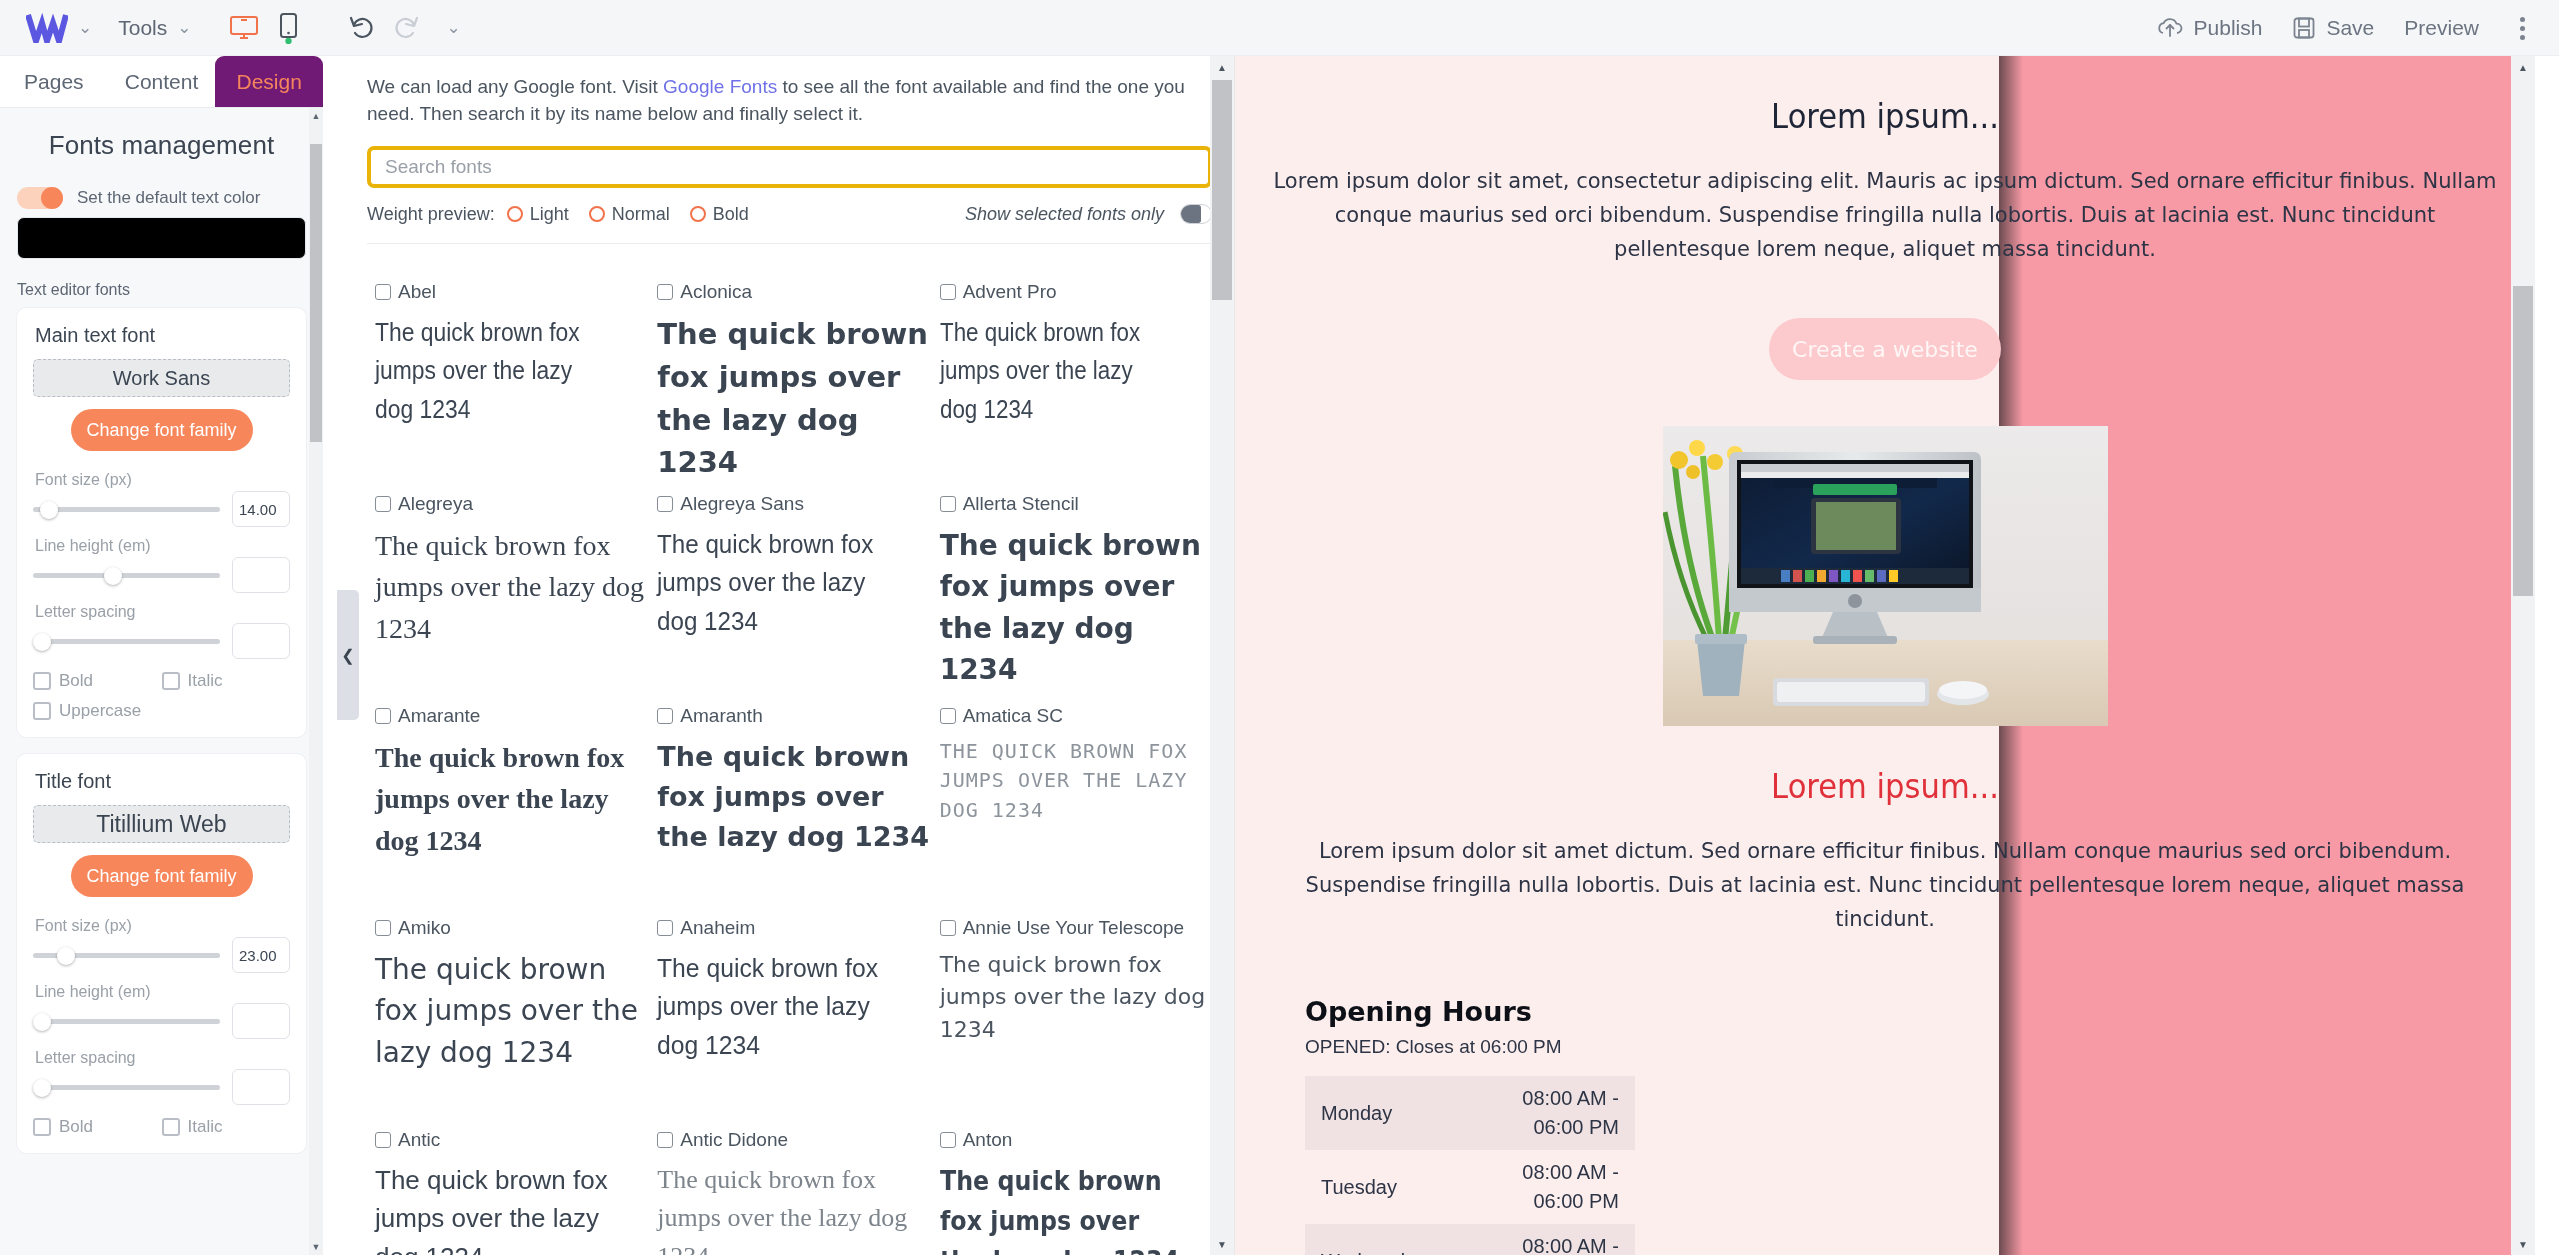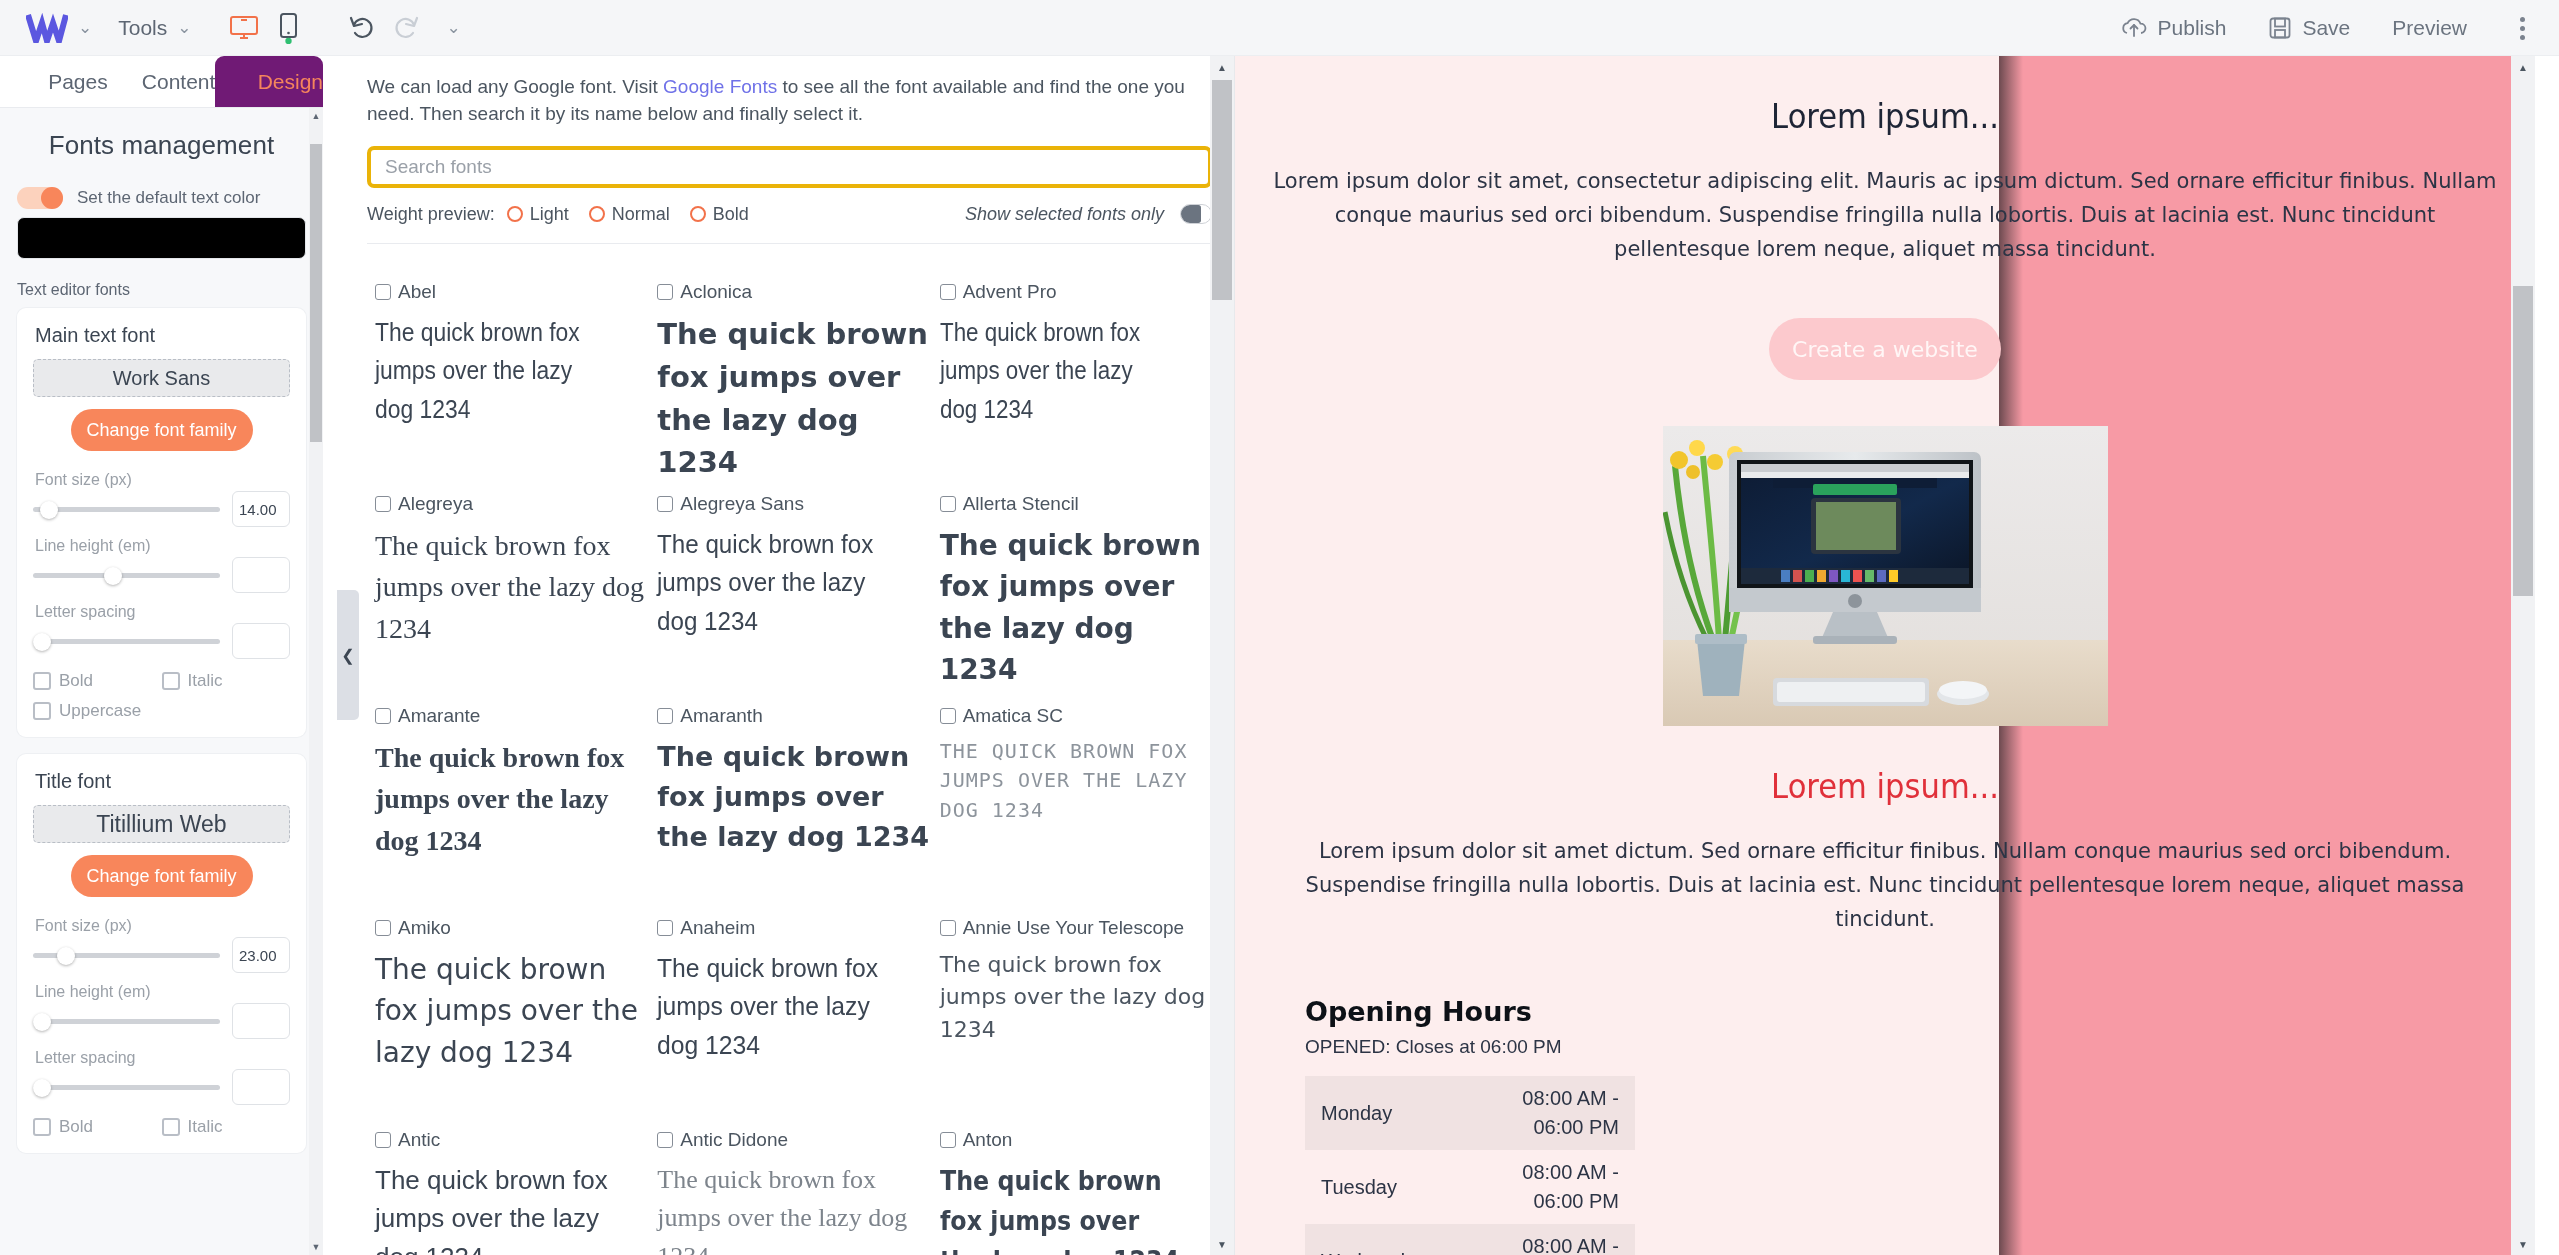--- a/index.html
+++ b/index.html
@@ -19,37 +19,37 @@
     background:#f5f6f8; display:flex; align-items:center;
     border-bottom:1px solid #eceef1; z-index:40;
   }
   .tb-left { display:flex; align-items:center; gap:0; padding-left:24px; }
   .logo-w { width:46px; height:36px; display:flex; align-items:center; justify-content:center; }
   .chev { color:#8a94a0; font-size:17px; line-height:1; margin-left:8px; }
   .tb-item { display:flex; align-items:center; color:#5d6673; font-size:21px; margin-left:26px; }
   .tb-item .chev { margin-left:10px; }
   .icon-btn { width:44px; height:40px; display:flex; align-items:center; justify-content:center; position:relative; }
   .sep-gap { width:30px; }
-  .tb-right { position:absolute; right:20px; top:0; height:56px; display:flex; align-items:center; gap:12px; }
+  .tb-right { position:absolute; right:20px; top:0; height:56px; display:flex; align-items:center; gap:0; }
   .tb-right .r-item { display:flex; align-items:center; color:#6b7480; font-size:21px; margin-left:30px; }
   .tb-right .r-item svg { margin-right:10px; }
   .kebab { width:34px; height:40px; display:flex; flex-direction:column; align-items:center; justify-content:center; gap:4px; margin-left:26px; }
   .kebab i { width:5px; height:5px; border-radius:50%; background:#7b838f; display:block; }
 
   
   .leftpanel {
     position:absolute; top:56px; left:0; width:323px; height:1199px;
     background:#f7f8fa; z-index:30;
   }
   .tabs {
     height:52px; display:flex; align-items:stretch; background:#ffffff;
     border-bottom:1px solid #e9ebef;
   }
   .tab {
-    flex:1; display:flex; align-items:center; justify-content:flex-end;
+    flex:1; display:flex; align-items:center; justify-content:center;
     font-size:21px; color:#5d6673; background:#ffffff;
   }
   .tab.active { color:#f5855c; background:#701a75; border-top-left-radius:9px; border-top-right-radius:9px; }
   .panel-inner { padding:0 17px; position:relative; height:1147px; }
   .panel-title {
     text-align:center; font-size:26px; color:#3b4552; font-weight:400;
     padding:22px 0 26px 0; letter-spacing:0.1px;
   }
   .toggle-row { display:flex; align-items:center; gap:14px; margin-bottom:8px; }
   .toggle {

